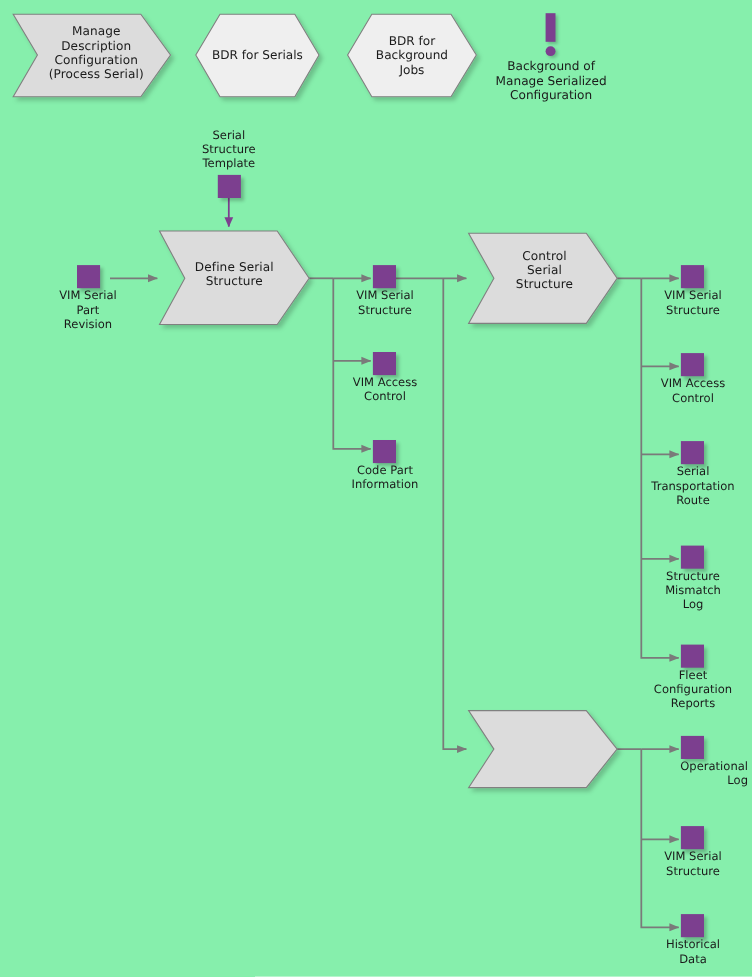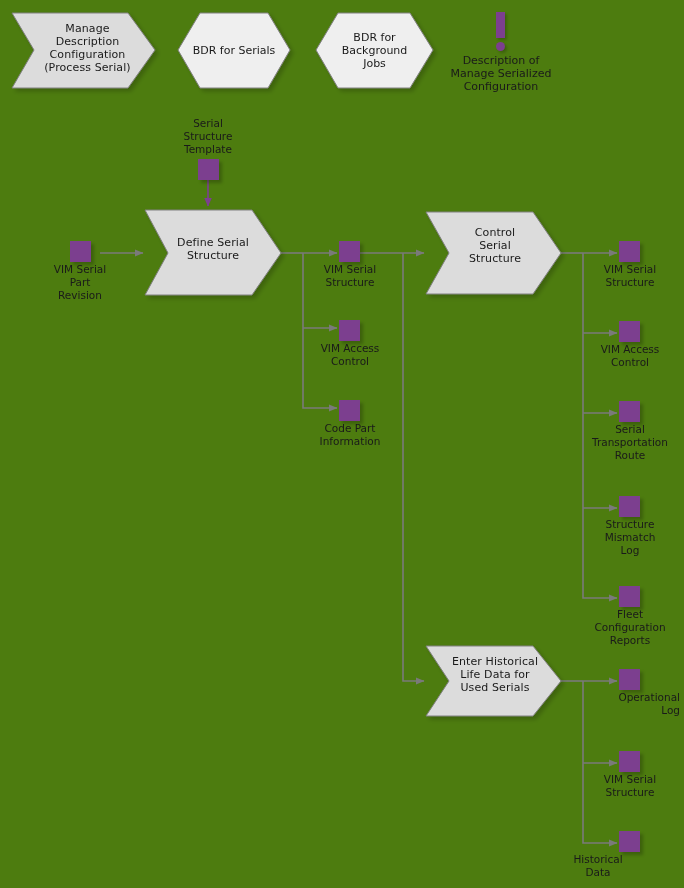--- a/index.html
+++ b/index.html
@@ -8,21 +8,21 @@
     background: #ffffff;
   }
   body {
     font-family: "DejaVu Sans", sans-serif;
     -webkit-font-smoothing: none;
   }
   #canvas {
     position: relative;
     width: 684px;
     height: 888px;
-    background: #4d7c0f;
+    background: #86efac;
     overflow: hidden;
   }
   svg.layer {
     position: absolute;
     left: 0;
     top: 0;
     width: 684px;
     height: 888px;
     pointer-events: none;
   }
@@ -176,21 +176,21 @@
 
   <div class="hex-label" style="left:316px; top:31px; width:117px;text-align:center;">
     <div>BDR for</div>
     <div>Background</div>
     <div>Jobs</div>
   </div>
 
   <div class="excl-bar" style="left:496px; top:12px;"></div>
   <div class="excl-dot" style="left:496px; top:42px;"></div>
   <div class="hex-label" style="left:437px; top:54px; width:128px;">
-    <div>Description of</div>
+    <div>Background of</div>
     <div>Manage Serialized</div>
     <div>Configuration</div>
   </div>
 
   <div class="dobj-label" style="left:158px; top:117px; width:100px;">Serial
 Structure
 Template</div>
   <div class="dobj" style="left:198px; top:159px;"></div>
 
   <div class="dobj" style="left:70px; top:241px;"></div>
@@ -202,25 +202,20 @@
     <div>Define Serial</div>
     <div>Structure</div>
   </div>
 
   <div class="proc-label" style="left:435px; top:226px; width:120px;">
     <div>Control</div>
     <div>Serial</div>
     <div>Structure</div>
   </div>
 
-  <div class="proc-label" style="left:432px; top:655px; width:126px;">
-    <div>Enter Historical</div>
-    <div>Life Data for</div>
-    <div>Used Serials</div>
-  </div>
 
   <div class="dobj" style="left:339px; top:241px;"></div>
   <div class="dobj-label" style="left:300px; top:263px; width:100px;">VIM Serial
 Structure</div>
 
   <div class="dobj" style="left:339px; top:320px;"></div>
   <div class="dobj-label" style="left:300px; top:342px; width:100px;">VIM Access
 Control</div>
 
   <div class="dobj" style="left:339px; top:400px;"></div>
@@ -252,16 +247,16 @@
 
   <div class="dobj" style="left:619px; top:669px;"></div>
   <div class="dobj-label" style="left:580px; top:691px; width:100px;text-align:right;">Operational
 Log</div>
 
   <div class="dobj" style="left:619px; top:751px;"></div>
   <div class="dobj-label" style="left:580px; top:773px; width:100px;">VIM Serial
 Structure</div>
 
   <div class="dobj" style="left:619px; top:831px;"></div>
-  <div class="dobj-label" style="left:548px; top:853px; width:100px;">Historical
+  <div class="dobj-label" style="left:580px; top:853px; width:100px;">Historical
 Data</div>
 
 </div>
 
 </body></html>

